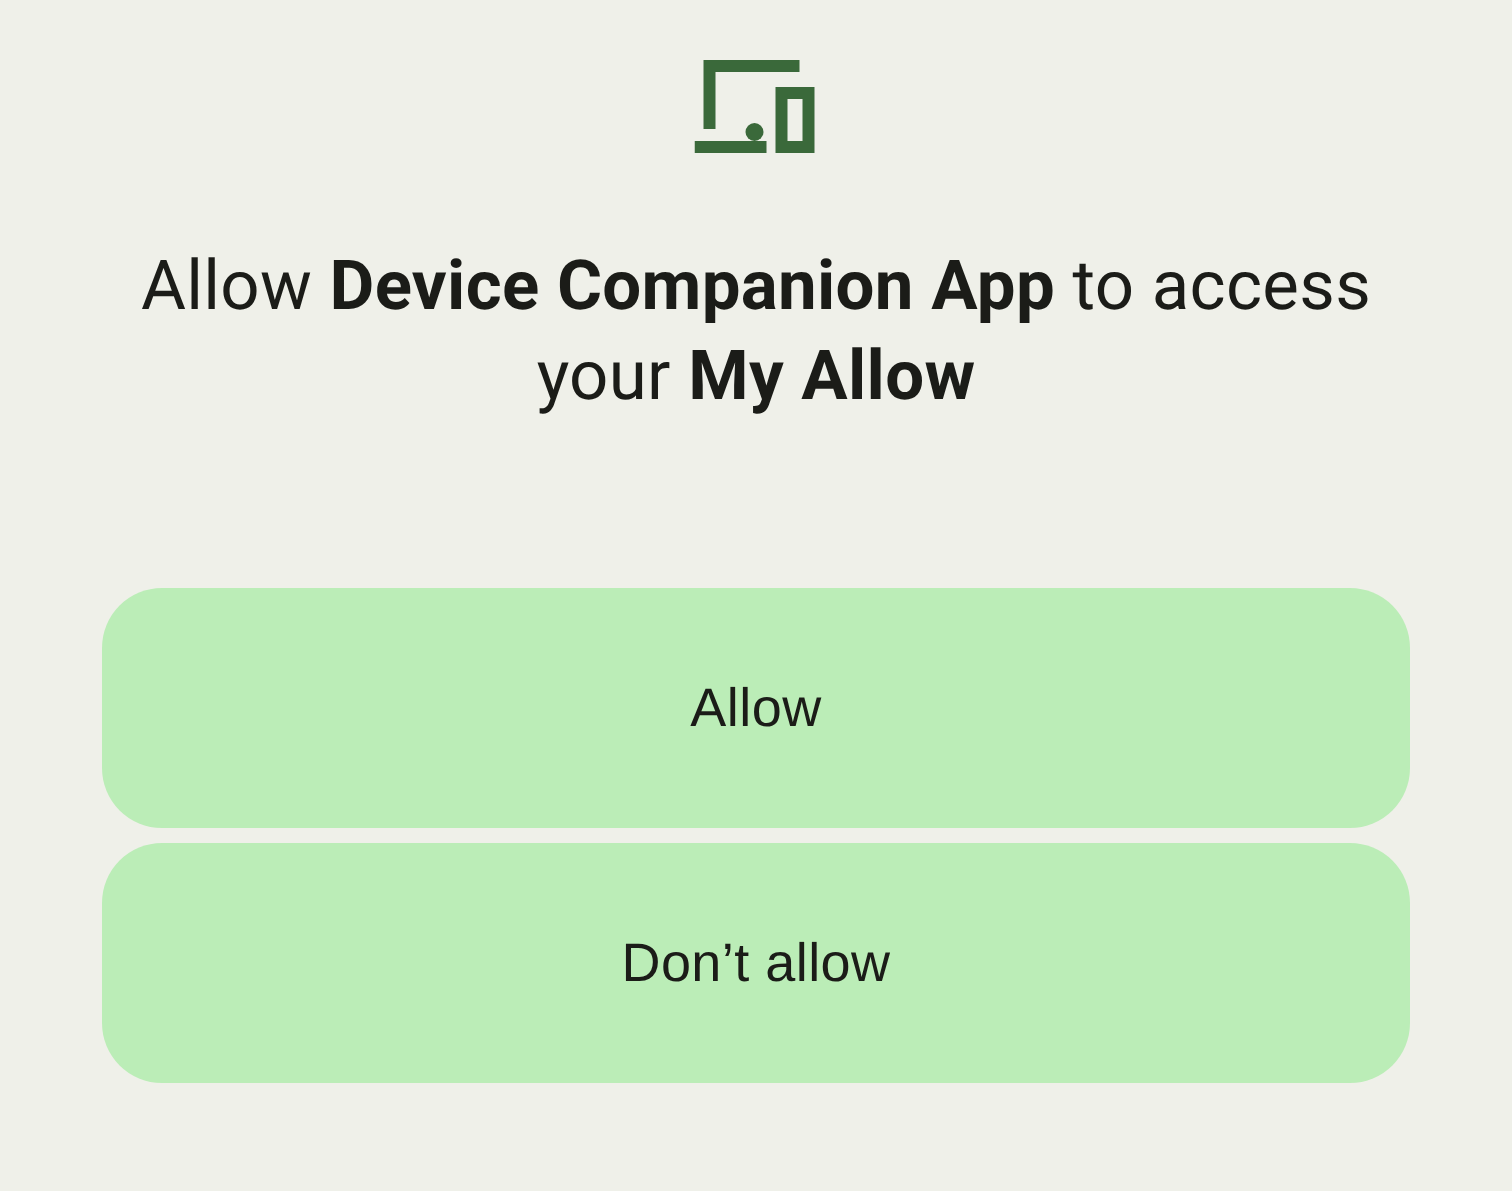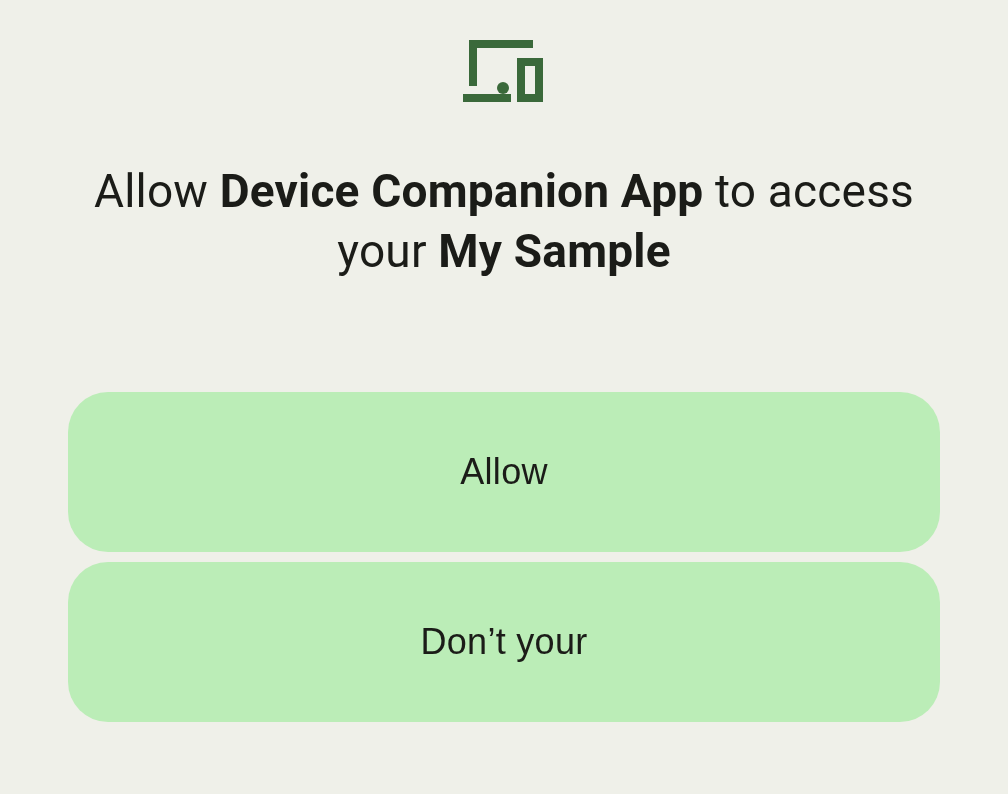--- a/index.html
+++ b/index.html
@@ -74,20 +74,20 @@
         <path d="M0 54 H48 V62 H0 Z" fill="#3a693a"></path>
 
         <circle cx="40" cy="48" r="6" fill="#3a693a"></circle>
 
         <path d="M54 18 H80 V62 H54 V18 Z M62 26 V54 H72 V26 H62 Z" fill="#3a693a"></path>
       </svg>
     </span>
   </div>
 
   <h1 class="title">
-    <span>Allow </span><b>Device Companion App</b><span> to access your </span><b>My Sample</b>
+    <span>Allow </span><b>Device Companion App</b><span> to access your </span><b>My Allow</b>
   </h1>
 
   <div class="buttons">
     <button class="pill-btn">Allow</button>
-    <button class="pill-btn">Don’t your</button>
+    <button class="pill-btn">Don’t allow</button>
   </div>
 </div>
 
 </body></html>

